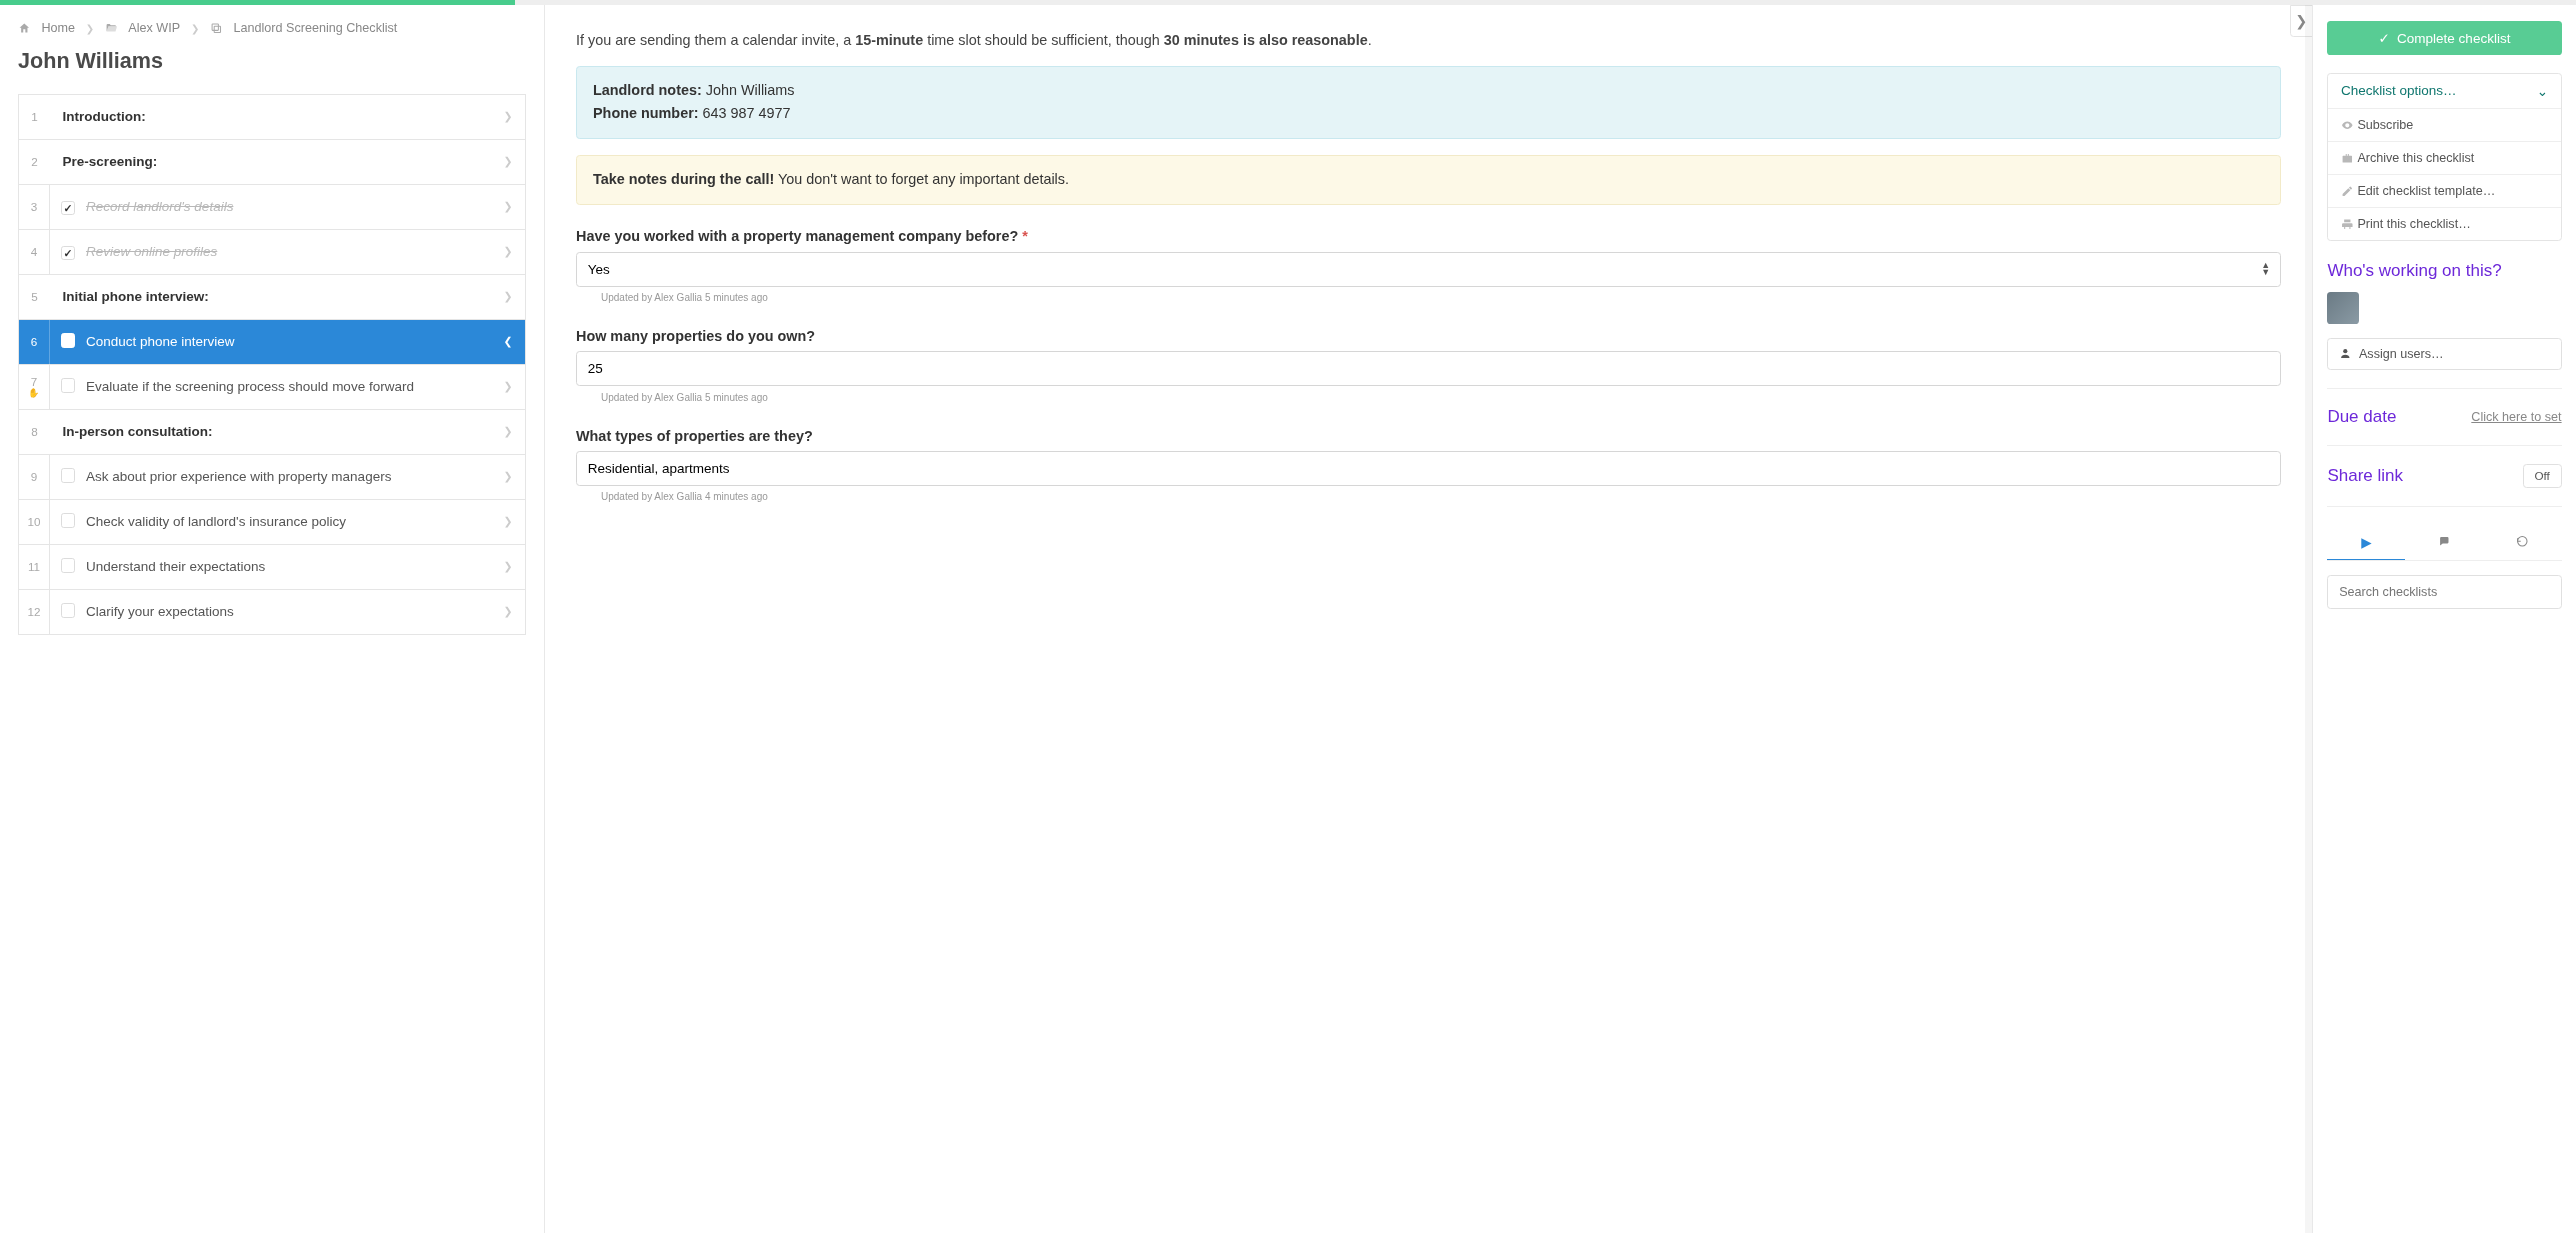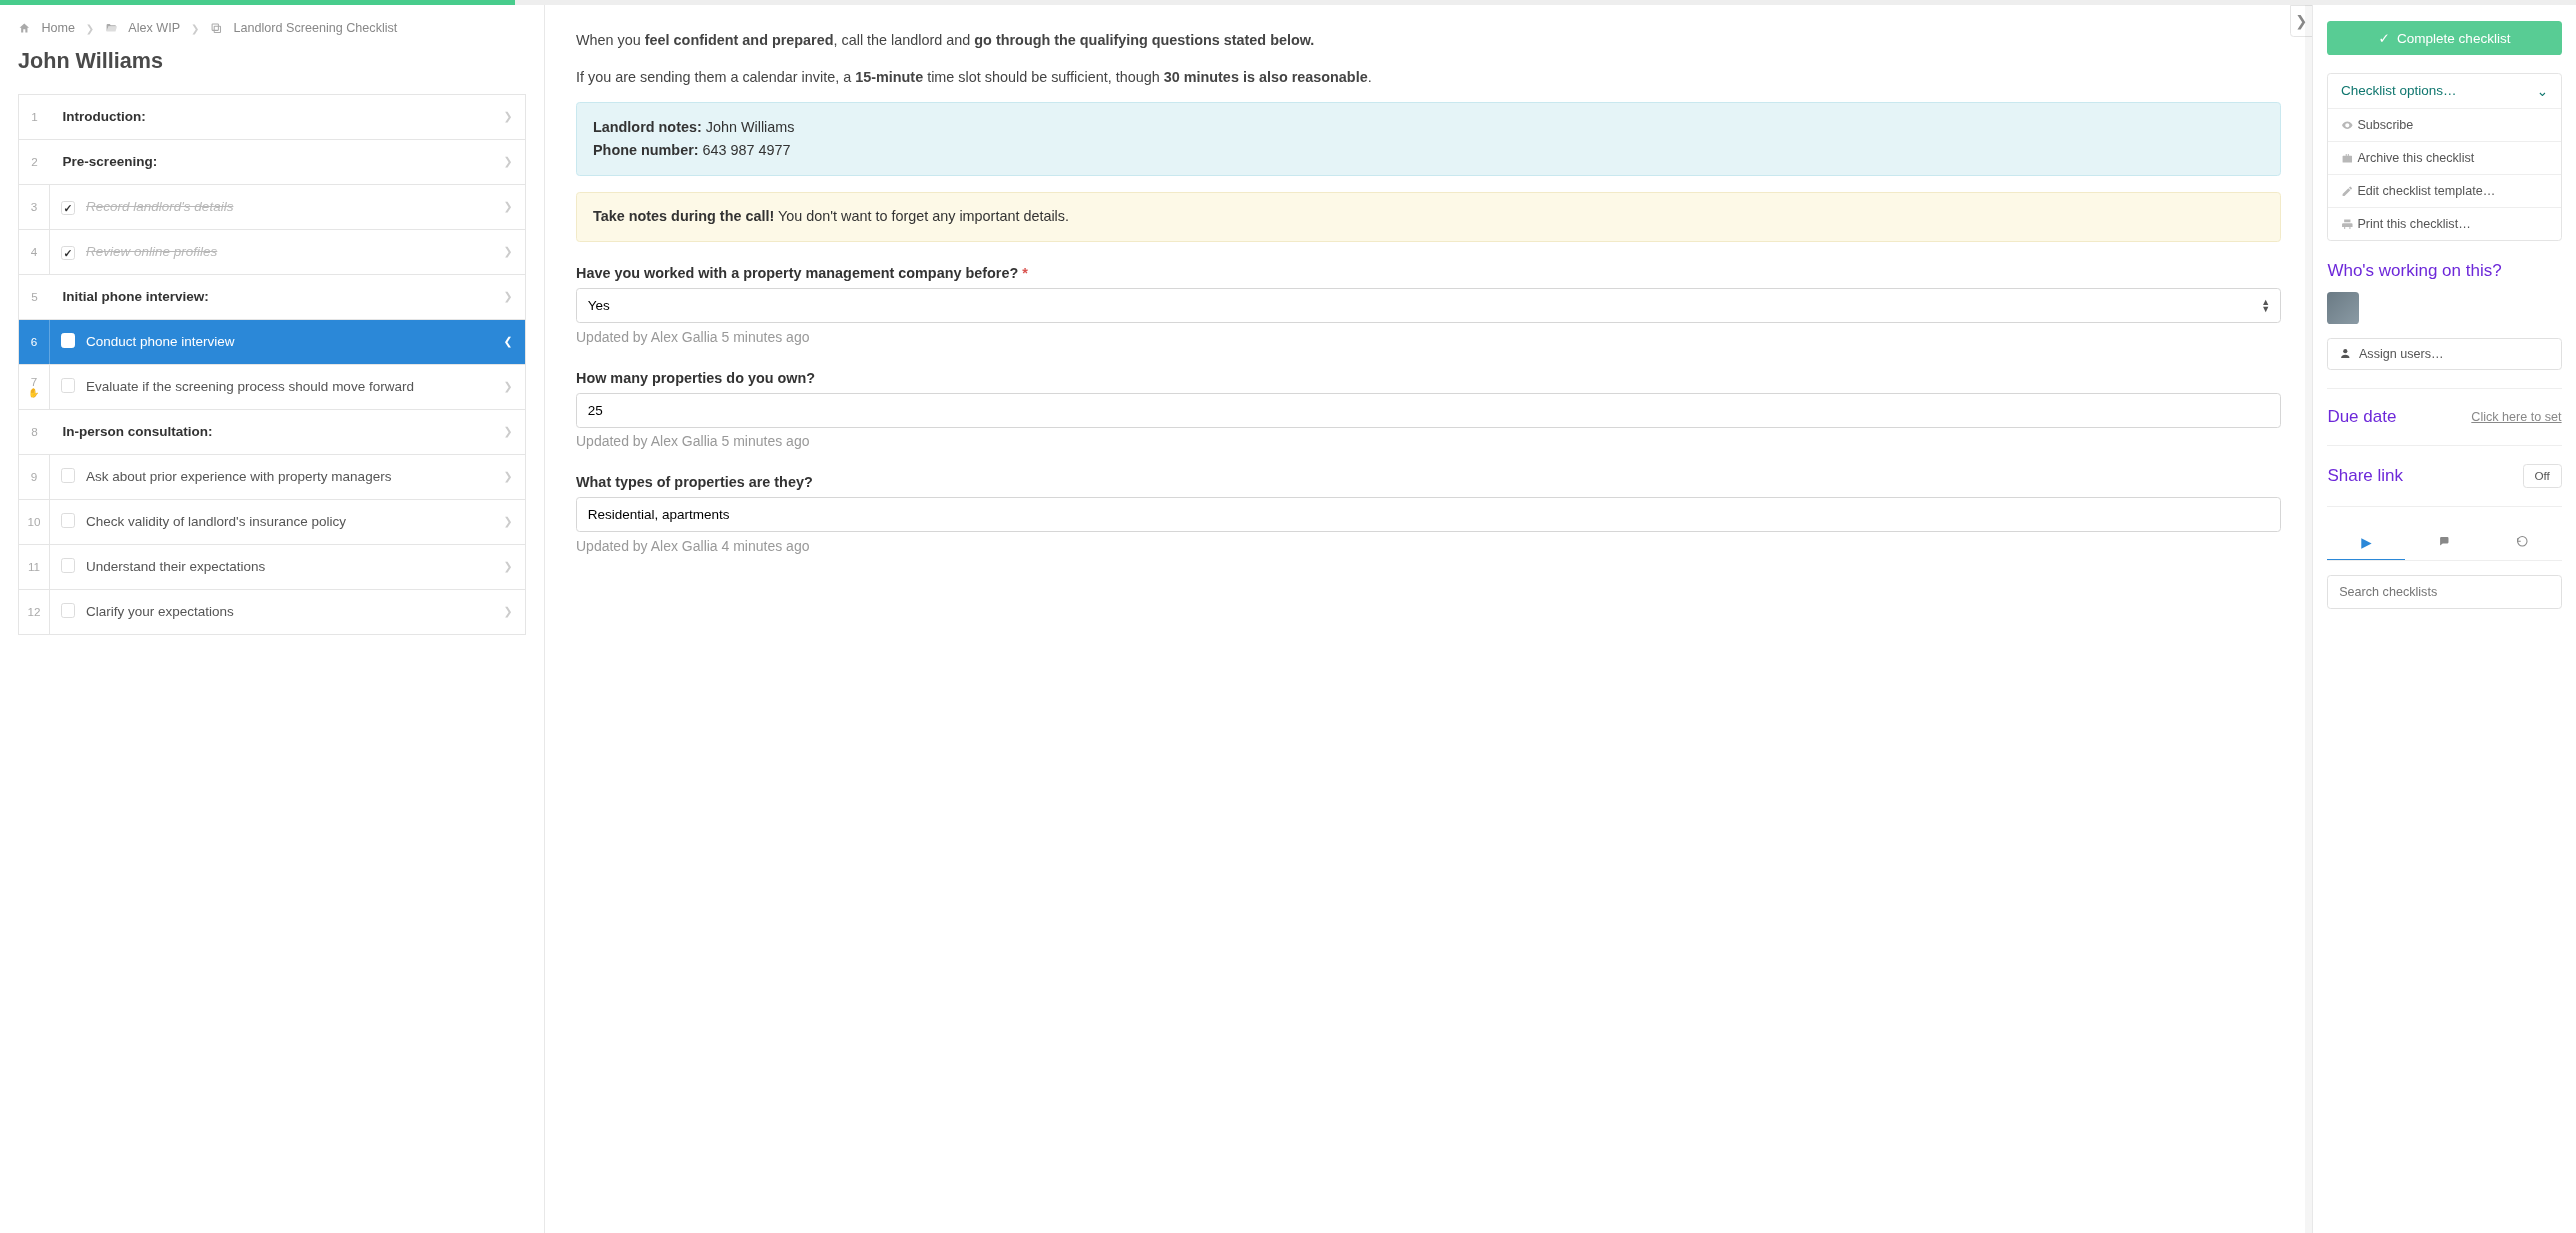--- a/index.html
+++ b/index.html
@@ -40,21 +40,21 @@
   
   .mid-col { flex: 1; border-left: 0.9px solid #e8e8e8; border-right: 0.9px solid #e8e8e8; position:relative; height:100%; overflow-y:auto; padding: 23.4px 31px; }
   .mid-col p { font-size: 14.4px; line-height: 1.55; color:#444; margin-bottom: 14.4px; }
   .info-box { background:#e5f4f7; border:0.9px solid #c9e8ef; border-radius:3.6px; padding:12.6px 16px; font-size:14.4px; line-height:1.6; margin-bottom:16px; }
   .warn-box { background:#fdf9e7; border:0.9px solid #f2eac8; border-radius:3.6px; padding:12.6px 16px; font-size:14.4px; line-height:1.6; margin-bottom:23.4px; }
   .q-label { font-weight:700; font-size:14.4px; margin-bottom:7.2px; color:#333;}
   .req { color:#d9534f; }
   .select-wrap, .input-wrap { position:relative; margin-bottom:5.4px;}
   select.form, input.form { width:100%; border:0.9px solid #d6d6d6; border-radius:3.6px; padding:9px 10.8px; font-size:13.5px; background:#fff; appearance:none; }
   .select-caret { position:absolute; right:10.8px; top:50%; transform:translateY(-50%); font-size:9px; color:#555; pointer-events:none; line-height:7.2px;}
-  .updated { font-size:14px; color:#999; margin-bottom:25px; }
+  .updated { font-size:10px; color:#999; margin-bottom:25px;margin-left:25px; }
   .collapse-tab { position:absolute; top:0; right:-0.9px; width:23.4px; height:32px; border:0.9px solid #e4e4e4; border-radius: 0 0 0 3.6px; background:#fff; display:flex; align-items:center; justify-content:center; color:#888; cursor:pointer;}
 
   
   .right-col { width: 263px; padding: 16px 14.4px; height:100%; overflow-y:auto; }
   .btn-complete { width:100%; background:#58cc94; color:#fff; border:none; border-radius:3.6px; padding:9px; font-size:13.5px; font-weight:500; display:flex; align-items:center; justify-content:center; gap:7.2px; cursor:pointer; margin-bottom:18px;}
   .panel { border:0.9px solid #e4e4e4; border-radius:3.6px; margin-bottom:20px; }
   .panel-head { padding:9px 12.6px; font-size:13.5px; color:#0f766e; display:flex; justify-content:space-between; cursor:pointer;}
   .panel-item { padding:9px 12.6px; font-size:12.6px; color:#555; border-top:0.9px solid #eee; display:flex; align-items:center; gap:2px; cursor:pointer;}
   .panel-item .pi-ico { color:#b8b8b8; width:14.4px; font-size:11.7px; }
   .section-title { font-size:17px; font-weight:400; color:#6d28d9; margin-bottom:10.8px;}
@@ -179,23 +179,20 @@
           <div class="chev">❯</div>
         </div>
       </div>
   </div>
 
   <div class="mid-col">
     <div class="collapse-tab">
       <span>❯</span>
     </div>
 
-    <p>
-      <span>When you </span><b>feel confident and prepared</b><span>, call the landlord and </span><b>go through the qualifying questions stated below.</b>
-    </p>
     <p>
       <span>If you are sending them a calendar invite, a </span><b>15-minute</b><span> time slot should be sufficient, though </span><b>30 minutes is also reasonable</b><span>.</span>
     </p>
 
     <div class="info-box">
       <div><b>Landlord notes:</b> <span>John Williams</span></div>
       <div><b>Phone number:</b> <span>643 987 4977</span></div>
     </div>
 
     <div class="warn-box">

